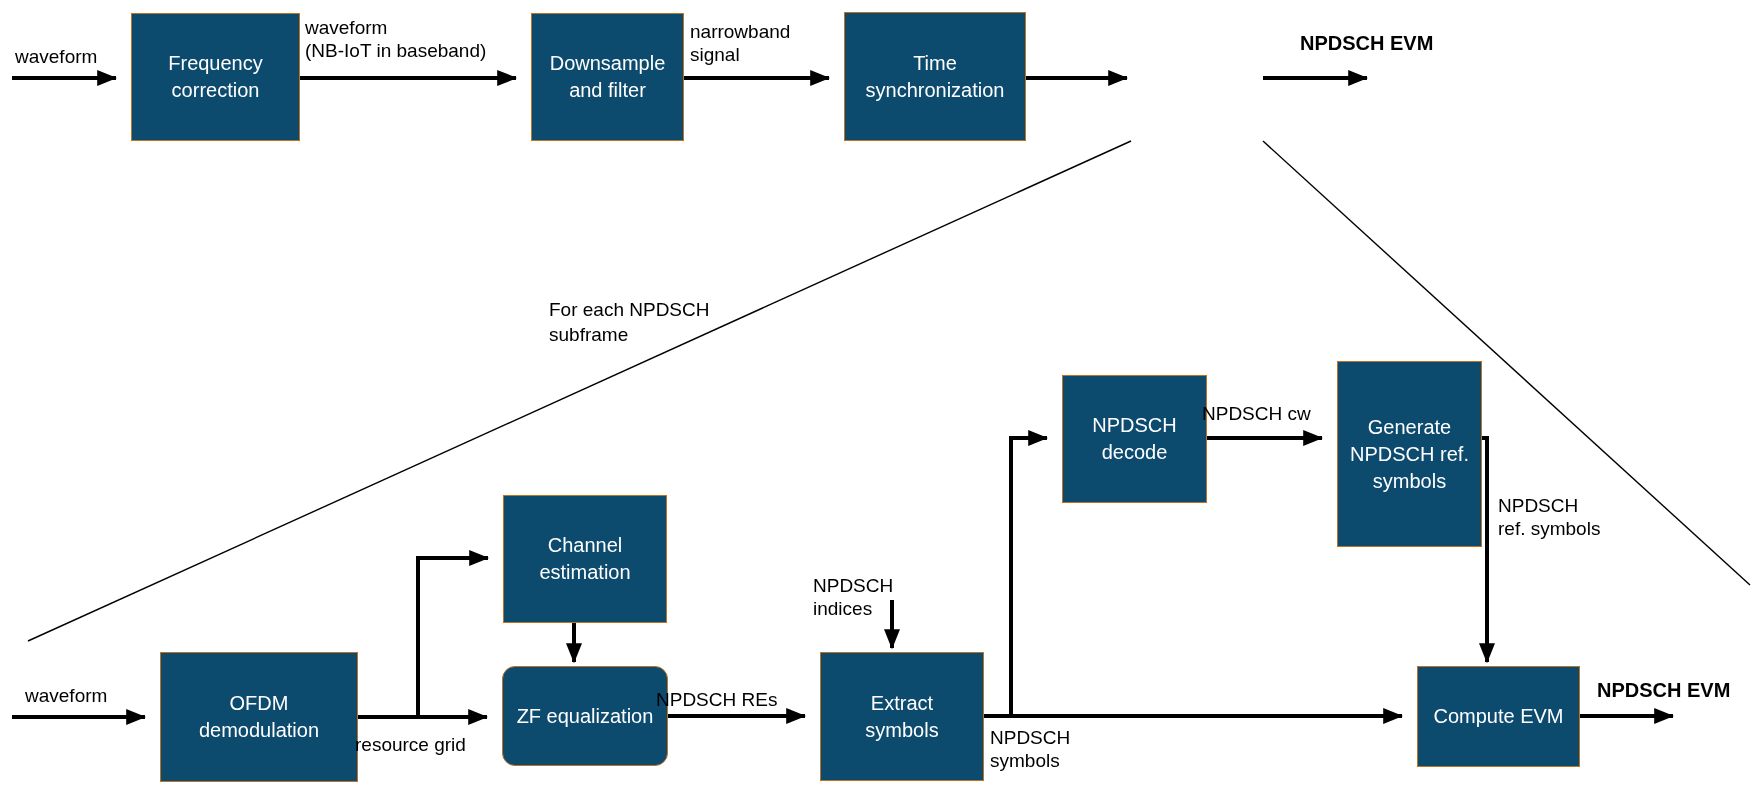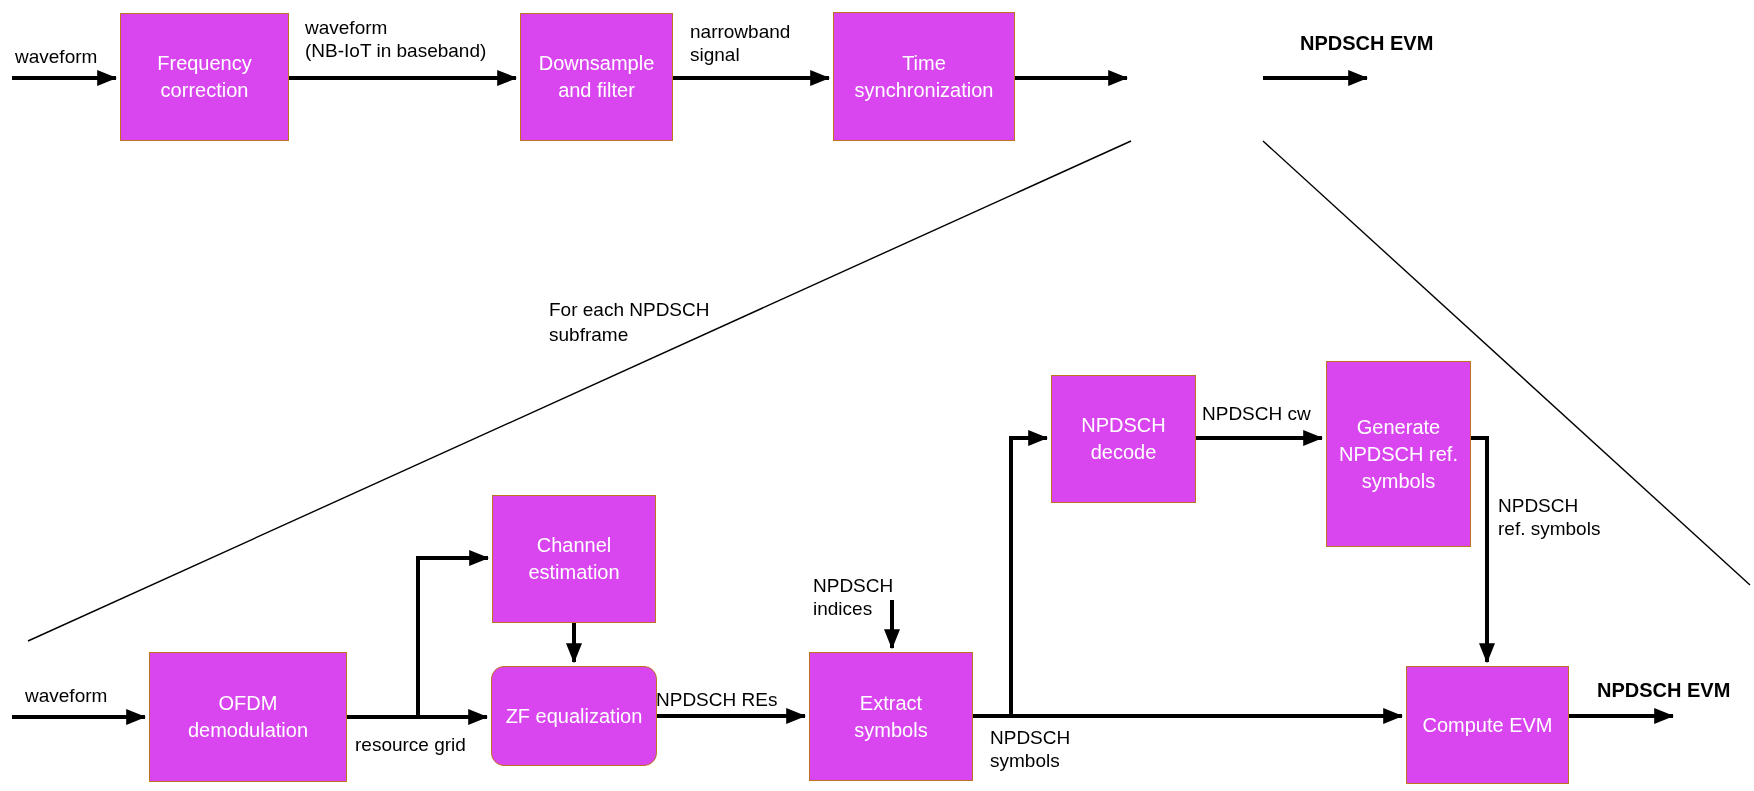--- a/index.html
+++ b/index.html
@@ -5,31 +5,32 @@
   html,body{margin:0;padding:0;background:#ffffff;}
   #stage{
     position:relative;
     width:1754px;height:791px;
     background:#ffffff;
     font-family:"Liberation Sans", sans-serif;
     overflow:hidden;
   }
   .box{
     position:absolute;
-    background:#d946ef;
+    background:#0c4a6e;
     border:1px solid #bf721f;
     box-sizing:border-box;
     color:#ffffff;
     display:flex;
     align-items:center;
     justify-content:center;
     text-align:center;
     font-size:20px;
     line-height:27px;
     white-space:pre-line;
+    margin-left:11px;
   }
   .lbl{
     position:absolute;
     color:#000000;
     font-size:19px;
     line-height:23px;
     white-space:pre-line;
   }
   .lbl.big{line-height:25px;}
   .lbl.bold{font-weight:bold;font-size:20px;}
@@ -83,21 +84,21 @@
   <div class="box" style="left:492px;top:495px;width:164px;height:128px;">Channel
 estimation</div>
   <div class="box" style="left:491px;top:666px;width:166px;height:100px;border-radius:13px;">ZF equalization</div>
   <div class="box" style="left:809px;top:652px;width:164px;height:129px;">Extract
 symbols</div>
   <div class="box" style="left:1051px;top:375px;width:145px;height:128px;">NPDSCH
 decode</div>
   <div class="box" style="left:1326px;top:361px;width:145px;height:186px;">Generate
 NPDSCH ref.
 symbols</div>
-  <div class="box" style="left:1406px;top:666px;width:163px;height:118px;">Compute EVM</div>
+  <div class="box" style="left:1406px;top:666px;width:163px;height:101px;">Compute EVM</div>
 
   <div class="lbl" style="left:15px;top:45px;">waveform</div>
   <div class="lbl" style="left:305px;top:16px;">waveform
 (NB-IoT in baseband)</div>
   <div class="lbl" style="left:690px;top:20px;">narrowband
 signal</div>
   <div class="lbl bold" style="left:1300px;top:32px;">NPDSCH EVM</div>
 
   <div class="lbl big" style="left:549px;top:297px;">For each NPDSCH
 subframe</div>

